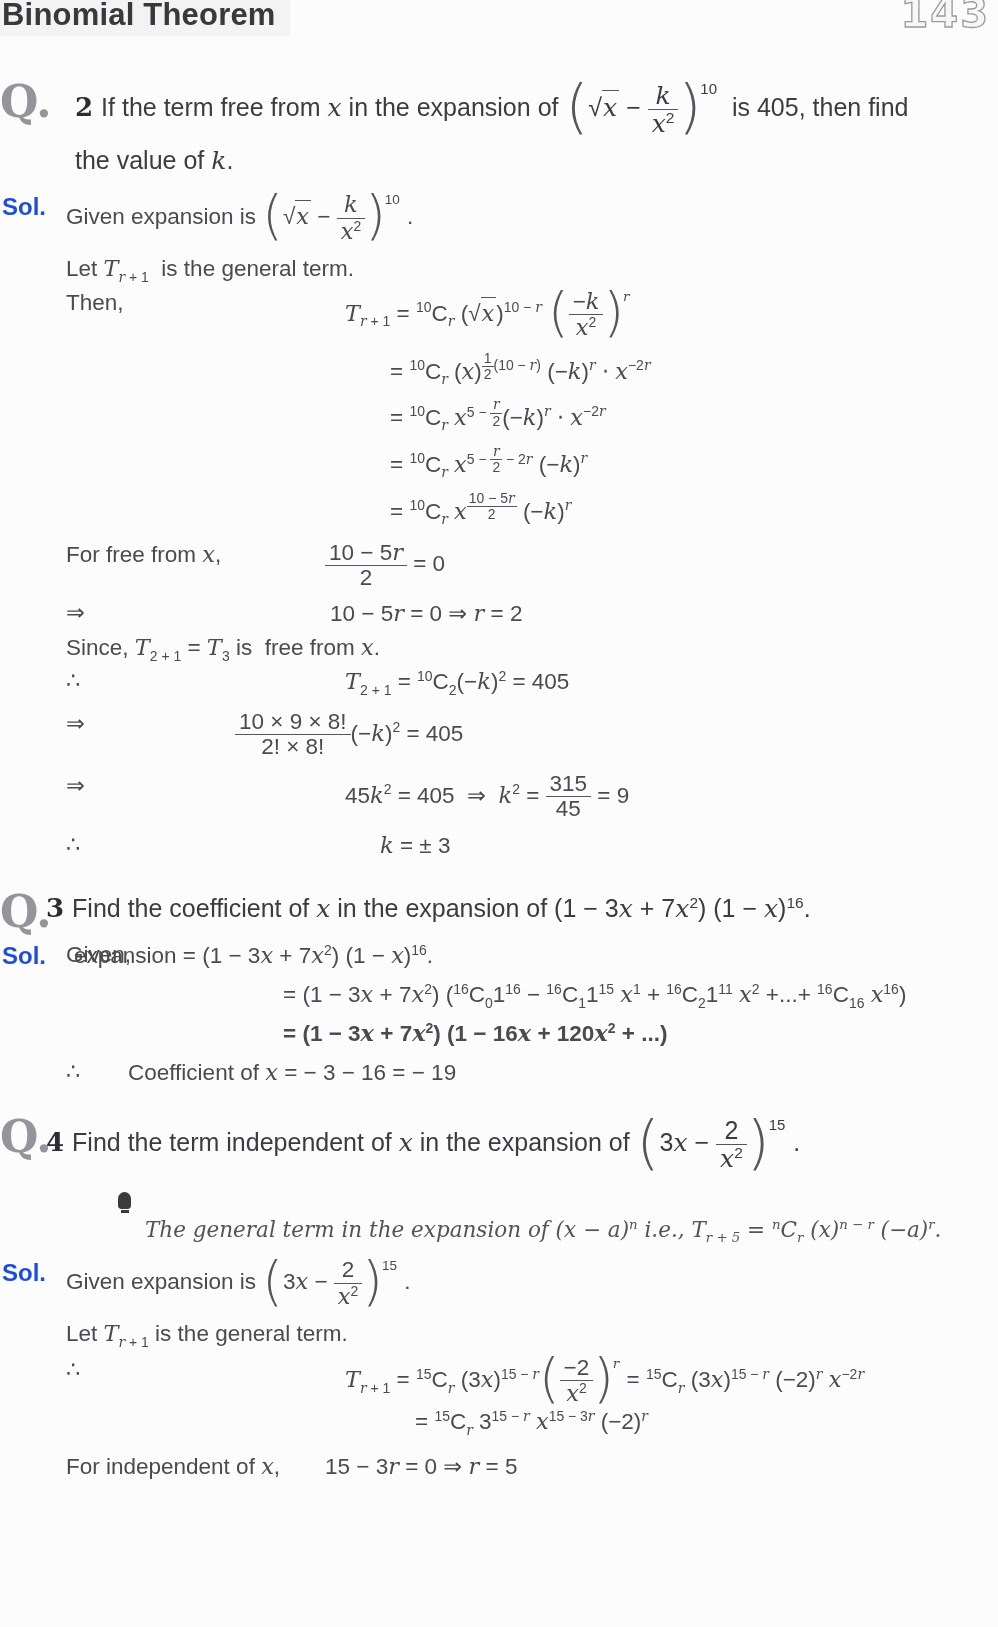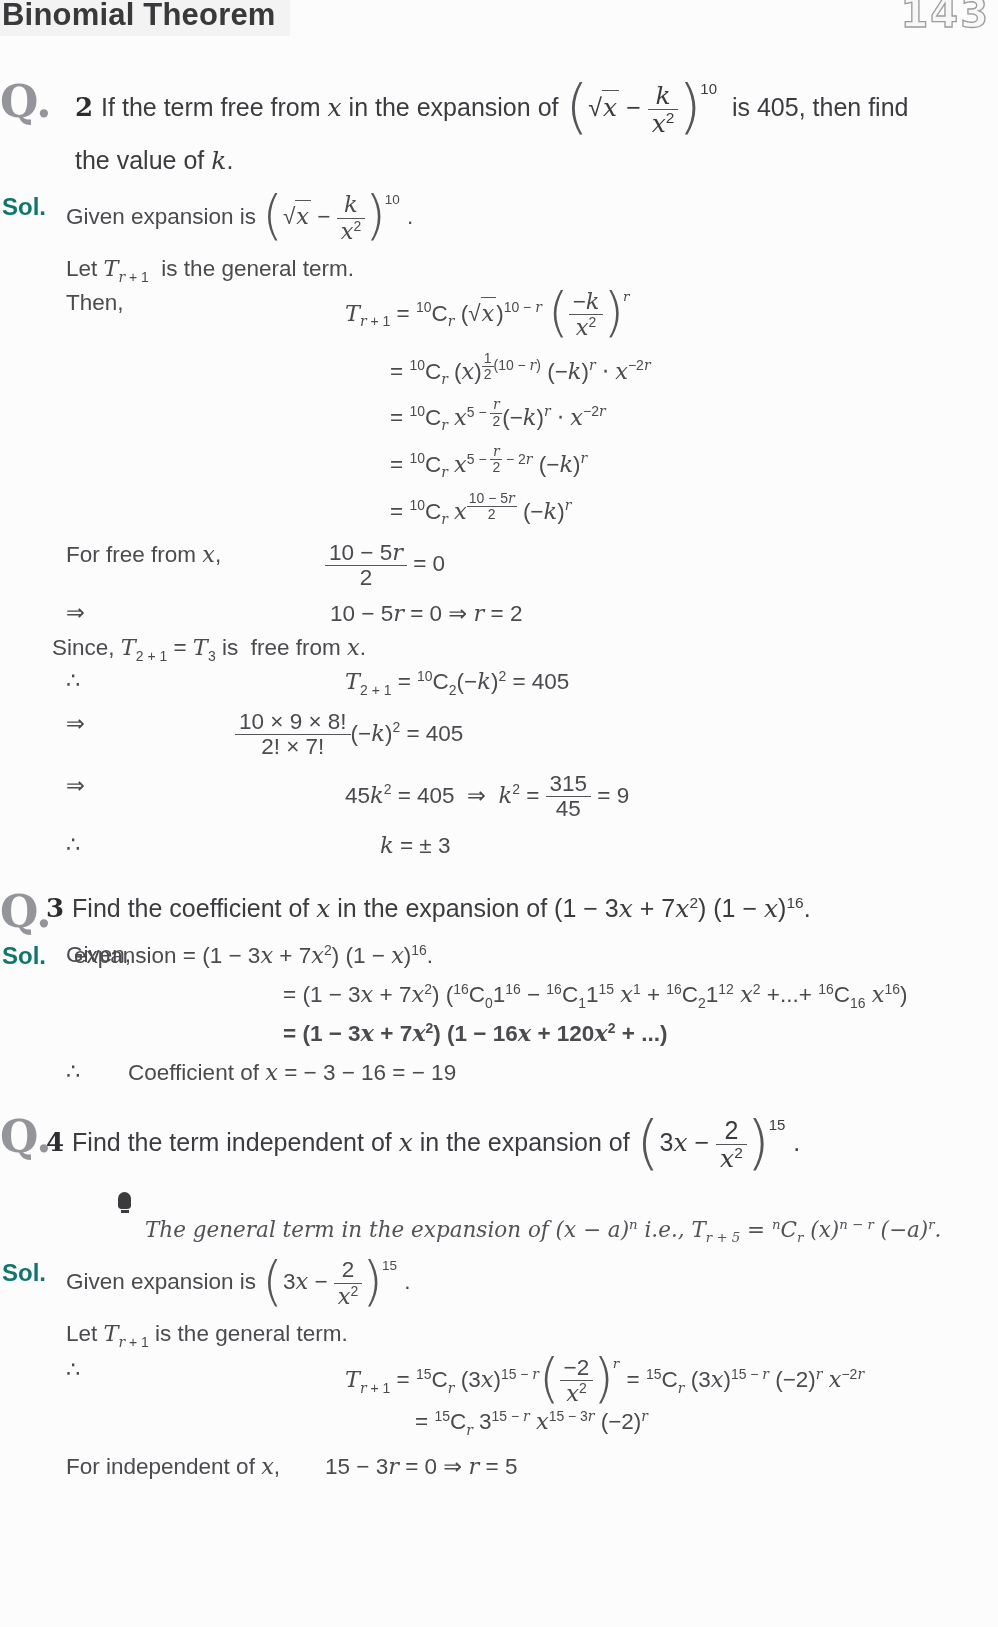--- a/index.html
+++ b/index.html
@@ -29,21 +29,21 @@
   .qmark {
     position:absolute; left:0; top:-8px;
     font-family:"DejaVu Serif", serif; font-weight:bold;
     font-size:44px; color:#94949b;
   }
   .qnum { font-family:"DejaVu Serif", serif; font-weight:bold; color:#2d2d30; margin-right:8px; font-size:26px; }
   .qtext { }
 
   
   .line { position:relative; font-size:22.5px; color:#4b4b4f; line-height:1.25; }
-  .sol-lab { position:absolute; left:2px; top:0; font-weight:bold; font-size:24px; color:#0f766e; }
+  .sol-lab { position:absolute; left:2px; top:0; font-weight:bold; font-size:24px; color:#1d4ed8; }
   .lab { position:absolute; left:66px; top:0; }
   .eq { display:inline-block; }
 
   
   i { font-family:"DejaVu Serif", serif; font-style:italic; }
   sup { font-size:0.62em; line-height:0; }
   sub { font-size:0.62em; line-height:0; }
   .f { display:inline-block; vertical-align:middle; text-align:center; line-height:1.08; }
   .f b { display:block; font-weight:inherit; padding:0 4px; }
   .f .d { border-top:1.5px solid #55555a; }
@@ -108,29 +108,29 @@
   </div>
   <div class="line" style="margin-top:14px;">
     <span class="lab">For free from <i>x</i>,</span>
     <span class="eq" style="margin-left:325px;"><span class="f"><b class="n">10 − 5<i>r</i></b><b class="d">2</b></span> = 0</span>
   </div>
   <div class="line" style="margin-top:8px;">
     <span class="lab">⇒</span>
     <span class="eq" style="margin-left:330px;">10 − 5<i>r</i> = 0 ⇒ <i>r</i> = 2</span>
   </div>
   <div class="line" style="margin-top:5px;">
-    <span class="eq" style="margin-left:52px;">Since, <i>T</i><sub>2 + 1</sub> = <i>T</i><sub>3</sub> is&nbsp; free from <i>x</i>.</span>
+    <span class="eq" style="margin-left:66px;">Since, <i>T</i><sub>2 + 1</sub> = <i>T</i><sub>3</sub> is&nbsp; free from <i>x</i>.</span>
   </div>
   <div class="line" style="margin-top:5px;">
     <span class="lab">∴</span>
     <span class="eq" style="margin-left:345px;"><i>T</i><sub>2 + 1</sub> = <sup>10</sup>C<sub>2</sub>(−<i>k</i>)<sup>2</sup> = 405</span>
   </div>
   <div class="line" style="margin-top:14px;">
     <span class="lab">⇒</span>
-    <span class="eq" style="margin-left:235px;"><span class="f"><b class="n">10 × 9 × 8!</b><b class="d">2! × 7!</b></span>(−<i>k</i>)<sup>2</sup> = 405</span>
+    <span class="eq" style="margin-left:235px;"><span class="f"><b class="n">10 × 9 × 8!</b><b class="d">2! × 8!</b></span>(−<i>k</i>)<sup>2</sup> = 405</span>
   </div>
   <div class="line" style="margin-top:12px;">
     <span class="lab">⇒</span>
     <span class="eq" style="margin-left:345px;">45<i>k</i><sup>2</sup> = 405 &nbsp;⇒&nbsp; <i>k</i><sup>2</sup> = <span class="f"><b class="n">315</b><b class="d">45</b></span> = 9</span>
   </div>
   <div class="line" style="margin-top:10px;">
     <span class="lab">∴</span>
     <span class="eq" style="margin-left:380px;"><i>k</i> = ± 3</span>
   </div>
 
@@ -138,21 +138,21 @@
     <span class="qmark">Q.</span>
     <span class="qnum">3</span><span class="qtext">Find the coefficient of <i>x</i> in the expansion of (1 − 3<i>x</i> + 7<i>x</i><sup>2</sup>) (1 − <i>x</i>)<sup>16</sup>.</span>
   </div>
 
   <div class="line" style="margin-top:16px;">
     <span class="sol-lab">Sol.</span>
     <span class="lab">Given,</span>
     <span class="eq" style="margin-left:74px;">expansion = (1 − 3<i>x</i> + 7<i>x</i><sup>2</sup>) (1 − <i>x</i>)<sup>16</sup>.</span>
   </div>
   <div class="line" style="margin-top:10px;">
-    <span class="eq" style="margin-left:283px;">= (1 − 3<i>x</i> + 7<i>x</i><sup>2</sup>) (<sup>16</sup>C<sub>0</sub>1<sup>16</sup> − <sup>16</sup>C<sub>1</sub>1<sup>15</sup> <i>x</i><sup>1</sup> + <sup>16</sup>C<sub>2</sub>1<sup>12</sup> <i>x</i><sup>2</sup> +...+ <sup>16</sup>C<sub>16</sub> <i>x</i><sup>16</sup>)</span>
+    <span class="eq" style="margin-left:283px;">= (1 − 3<i>x</i> + 7<i>x</i><sup>2</sup>) (<sup>16</sup>C<sub>0</sub>1<sup>16</sup> − <sup>16</sup>C<sub>1</sub>1<sup>15</sup> <i>x</i><sup>1</sup> + <sup>16</sup>C<sub>2</sub>1<sup>11</sup> <i>x</i><sup>2</sup> +...+ <sup>16</sup>C<sub>16</sub> <i>x</i><sup>16</sup>)</span>
   </div>
   <div class="line" style="margin-top:10px;font-weight:bold;">
     <span class="eq" style="margin-left:283px;">= (1 − 3<i>x</i> + 7<i>x</i><sup>2</sup>) (1 − 16<i>x</i> + 120<i>x</i><sup>2</sup> + ...)</span>
   </div>
   <div class="line" style="margin-top:10px;">
     <span class="lab">∴</span>
     <span class="eq" style="margin-left:128px;">Coefficient of <i>x</i> = − 3 − 16 = − 19</span>
   </div>
 
   <div class="q" style="margin-top:30px; padding-left:46px;">

